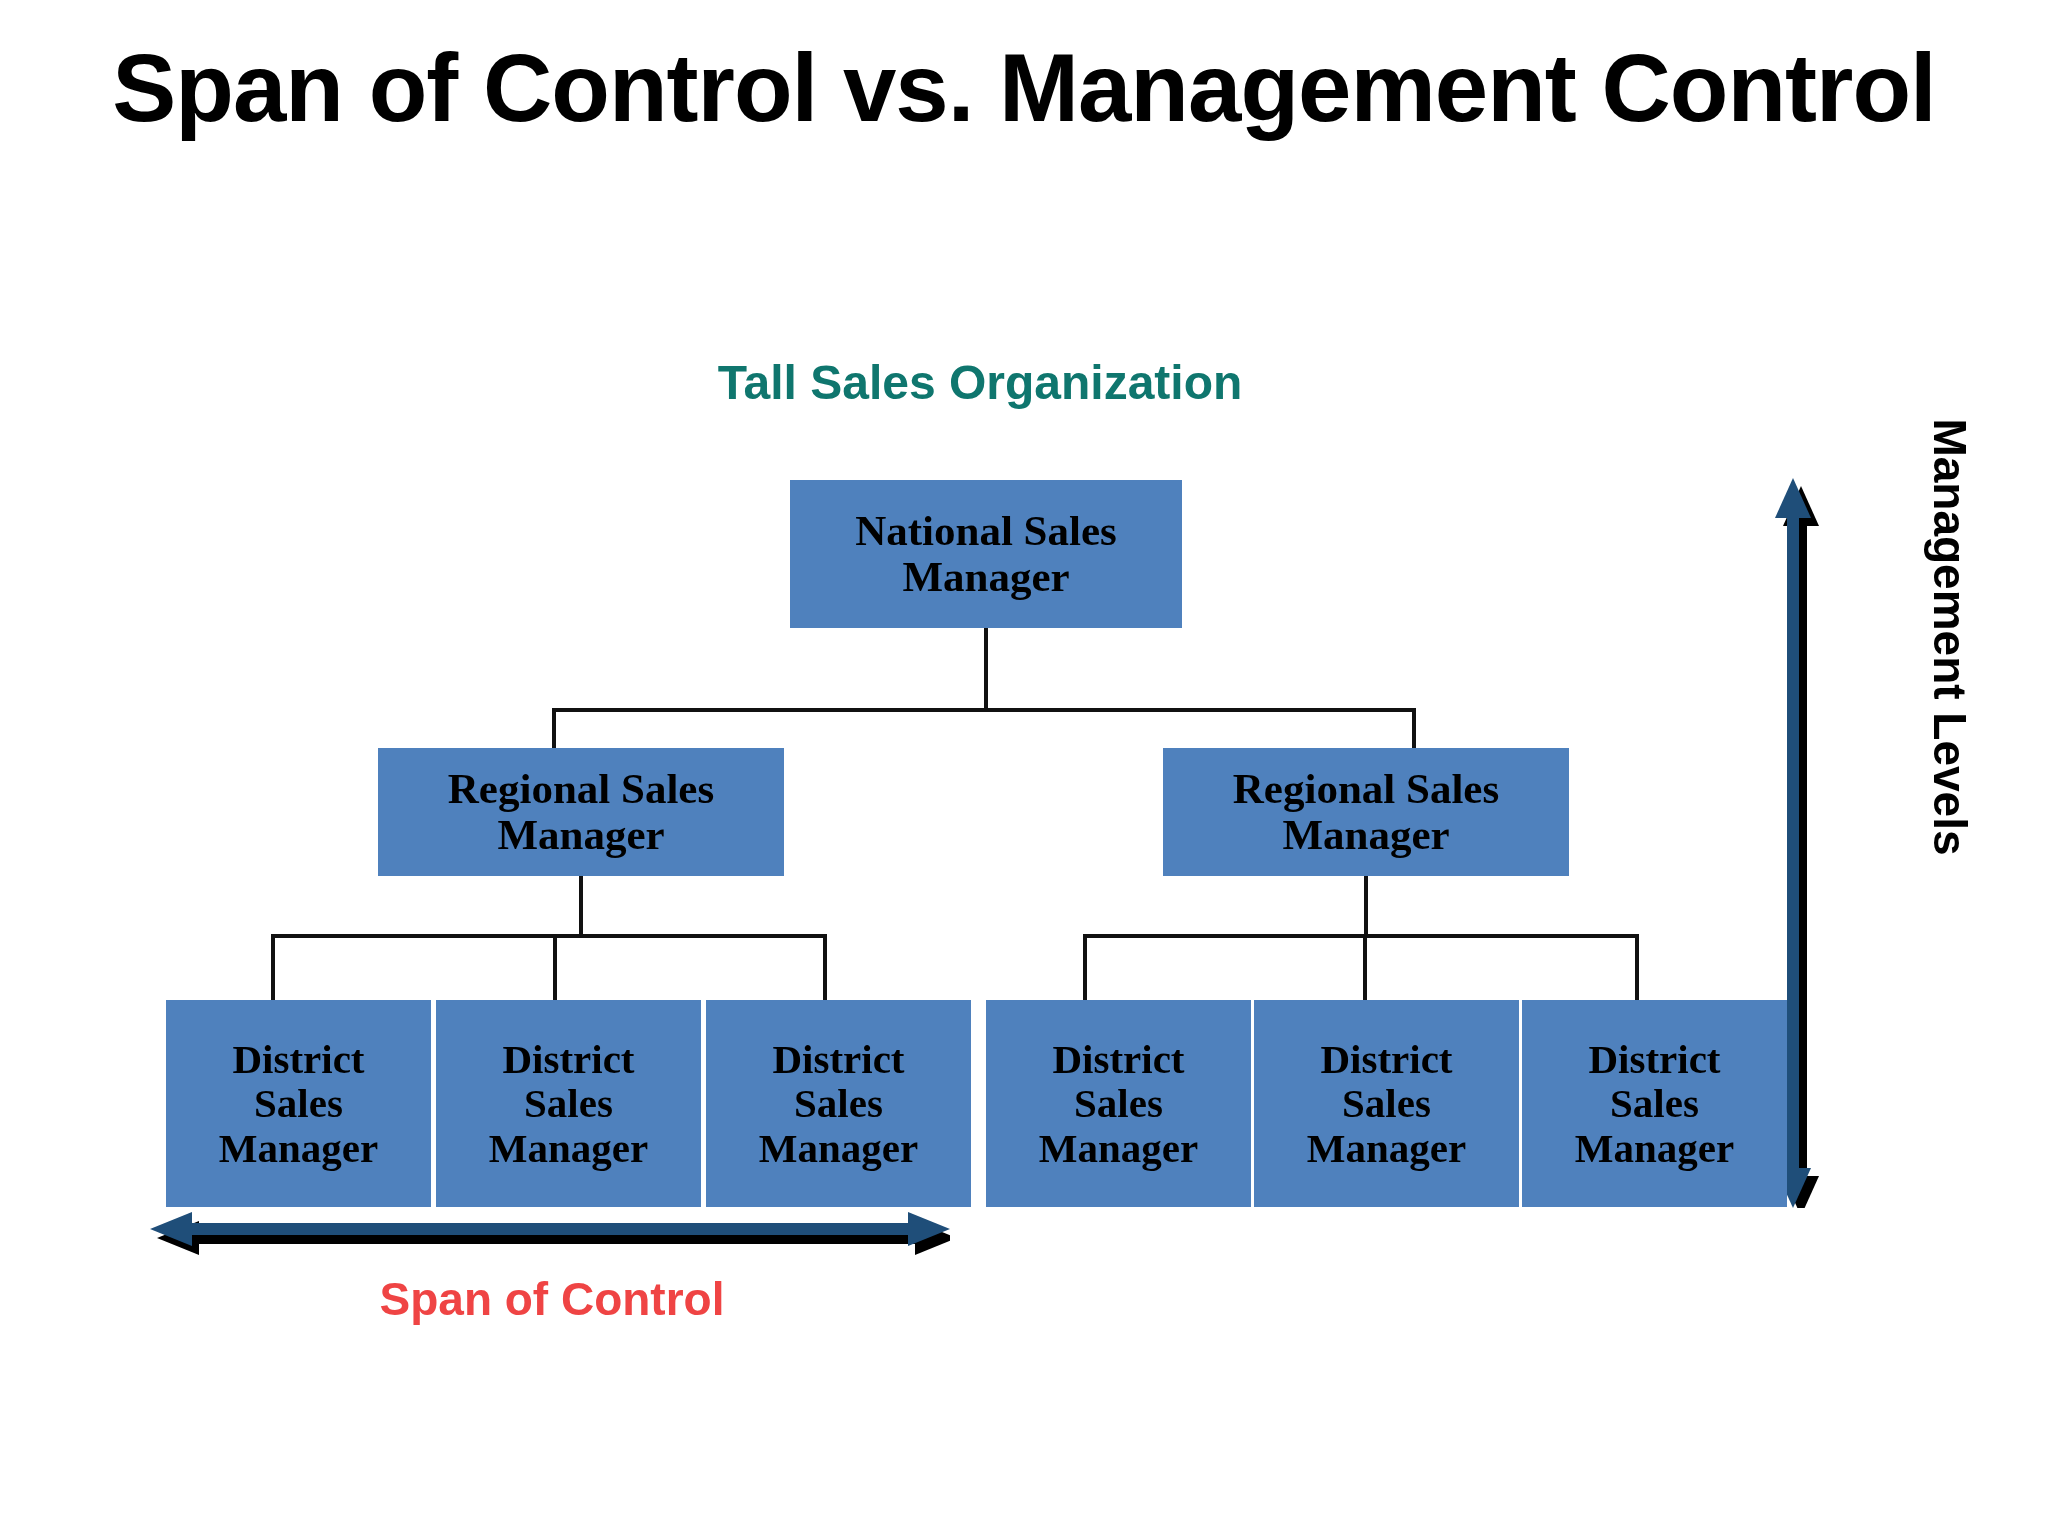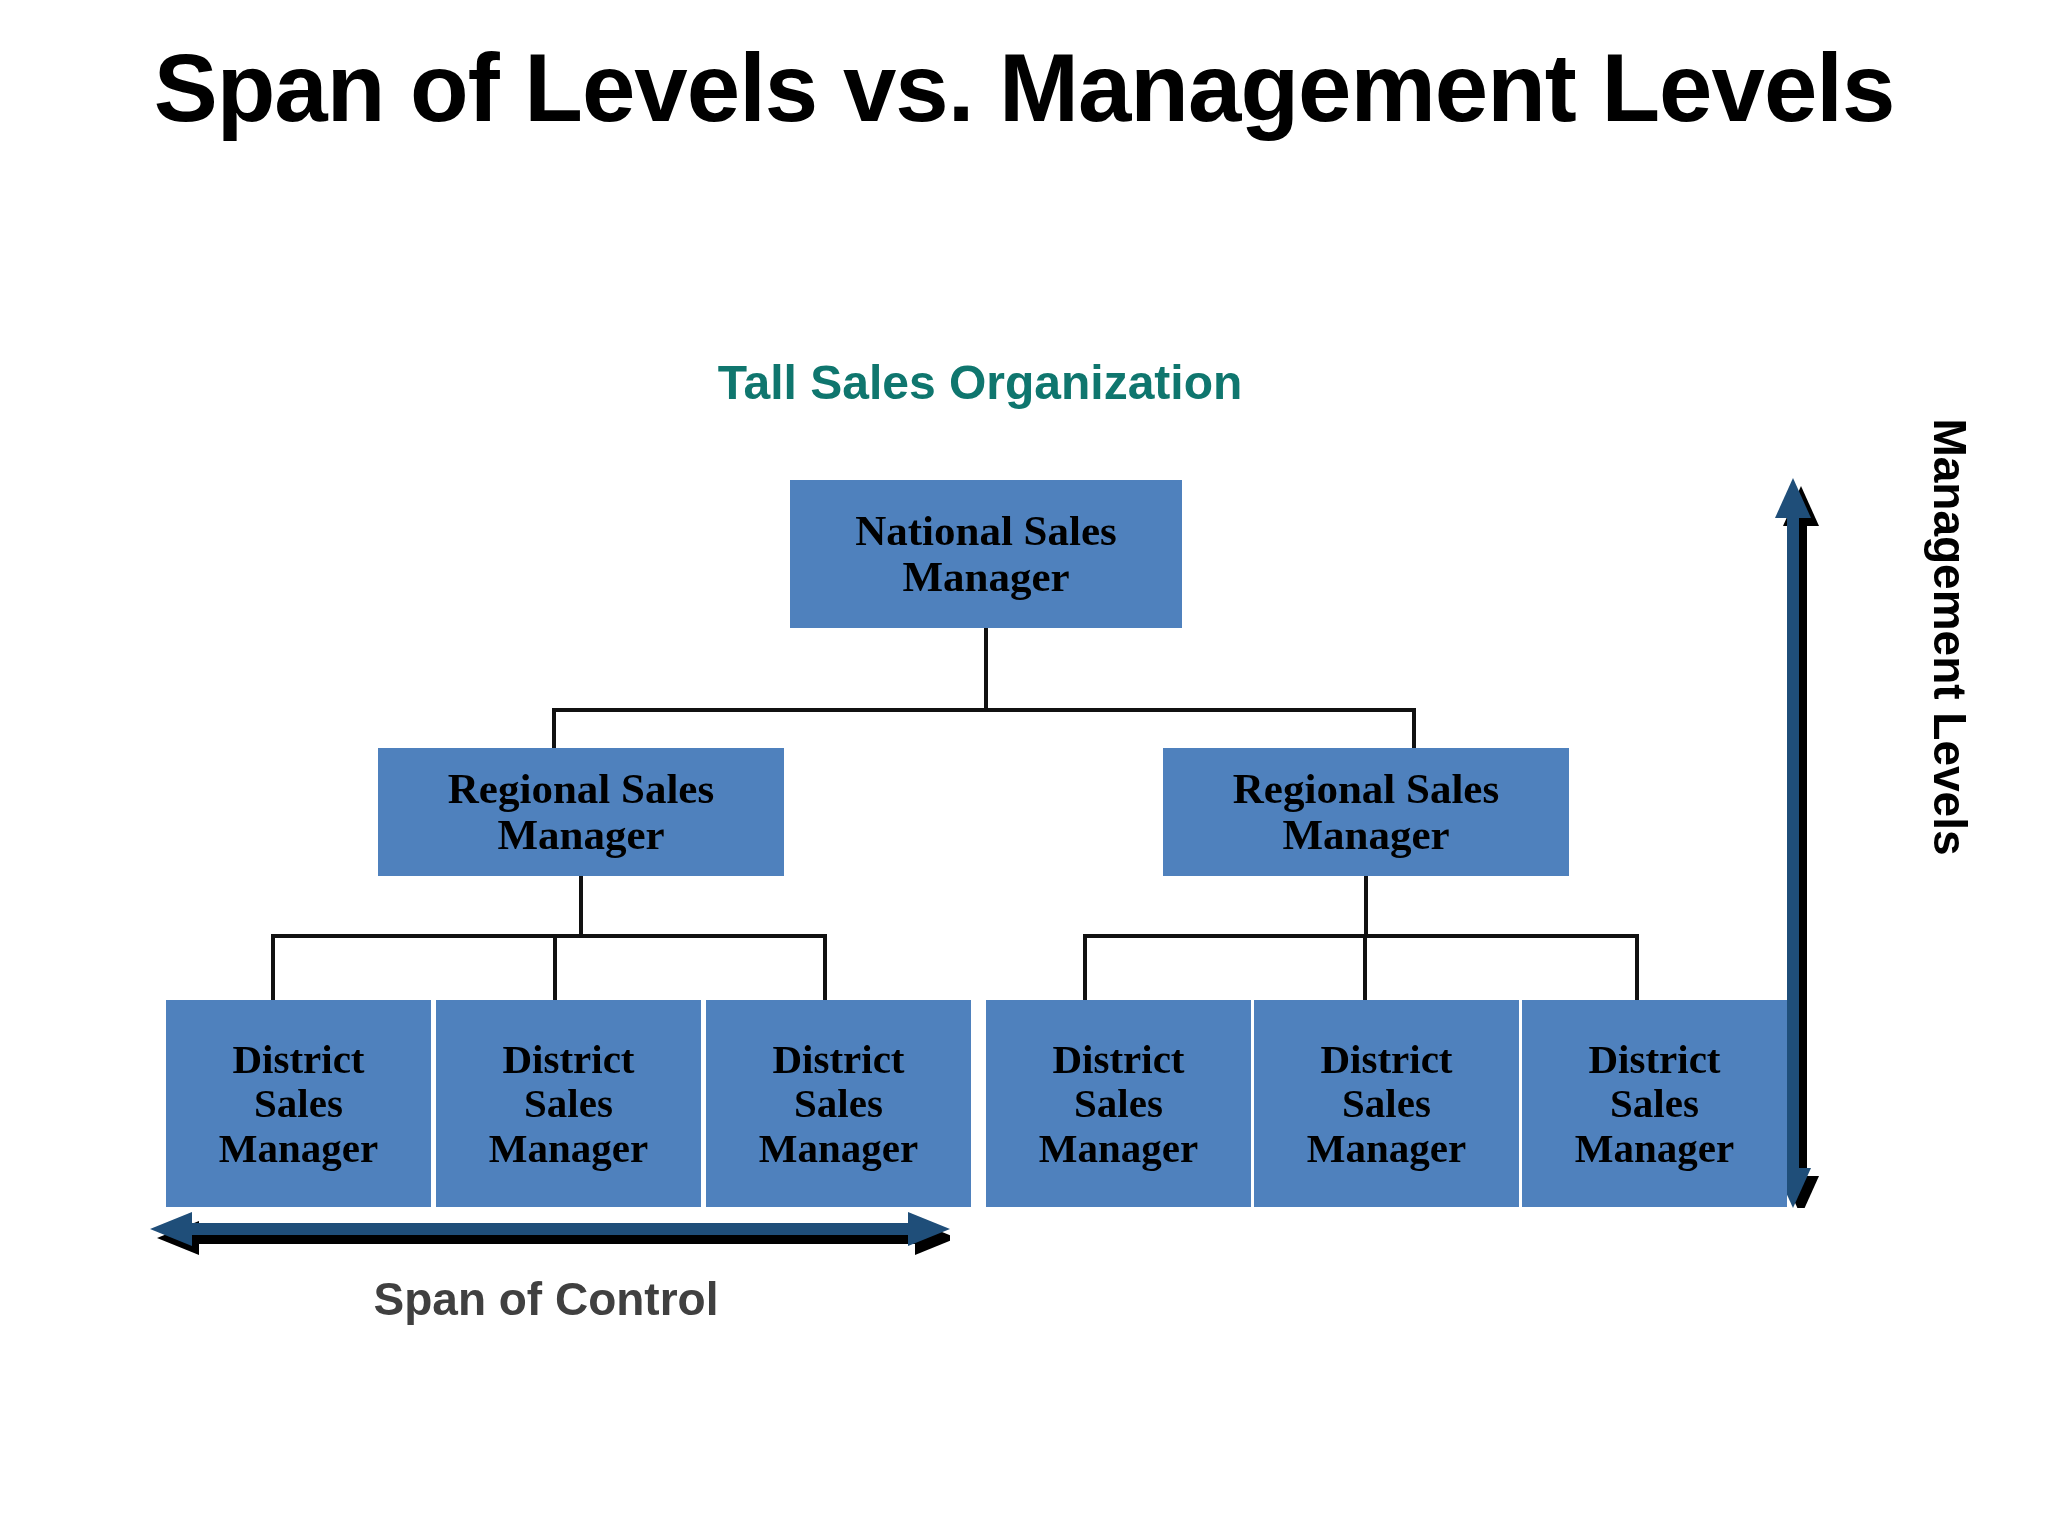--- a/index.html
+++ b/index.html
@@ -122,27 +122,27 @@
   #span-arrow {
     position: absolute;
     left: 150px;
     top: 1212px;
     width: 800px;
     height: 50px;
     z-index: 2;
   }
   #span-label {
     position: absolute;
-    left: 146px;
+    left: 152px;
     top: 1272px;
     width: 800px;
     text-align: center;
     font-size: 46px;
     font-weight: bold;
-    color: #404040;
+    color: #ef4444;
     white-space: nowrap;
   }
 
   
   #levels-arrow {
     position: absolute;
     left: 1775px;
     top: 478px;
     width: 52px;
     height: 730px;
@@ -160,21 +160,21 @@
     white-space: nowrap;
     transform: rotate(90deg);
     transform-origin: center center;
   }
 </style>
 </head>
 <body>
 
 <div id="slide">
 
-  <div id="slide-title">Span of Levels vs. Management Levels</div>
+  <div id="slide-title">Span of Control vs. Management Control</div>
 
   <div id="chart-subtitle">Tall Sales Organization</div>
 
   <div class="conn conn-v" id="conn-nat-drop"></div>
   <div class="conn conn-h" id="conn-nat-bus"></div>
   <div class="conn conn-v" id="conn-nat-left-leg"></div>
   <div class="conn conn-v" id="conn-nat-right-leg"></div>
 
   <div class="conn conn-v" id="conn-rl-drop"></div>
   <div class="conn conn-h" id="conn-rl-bus"></div>

